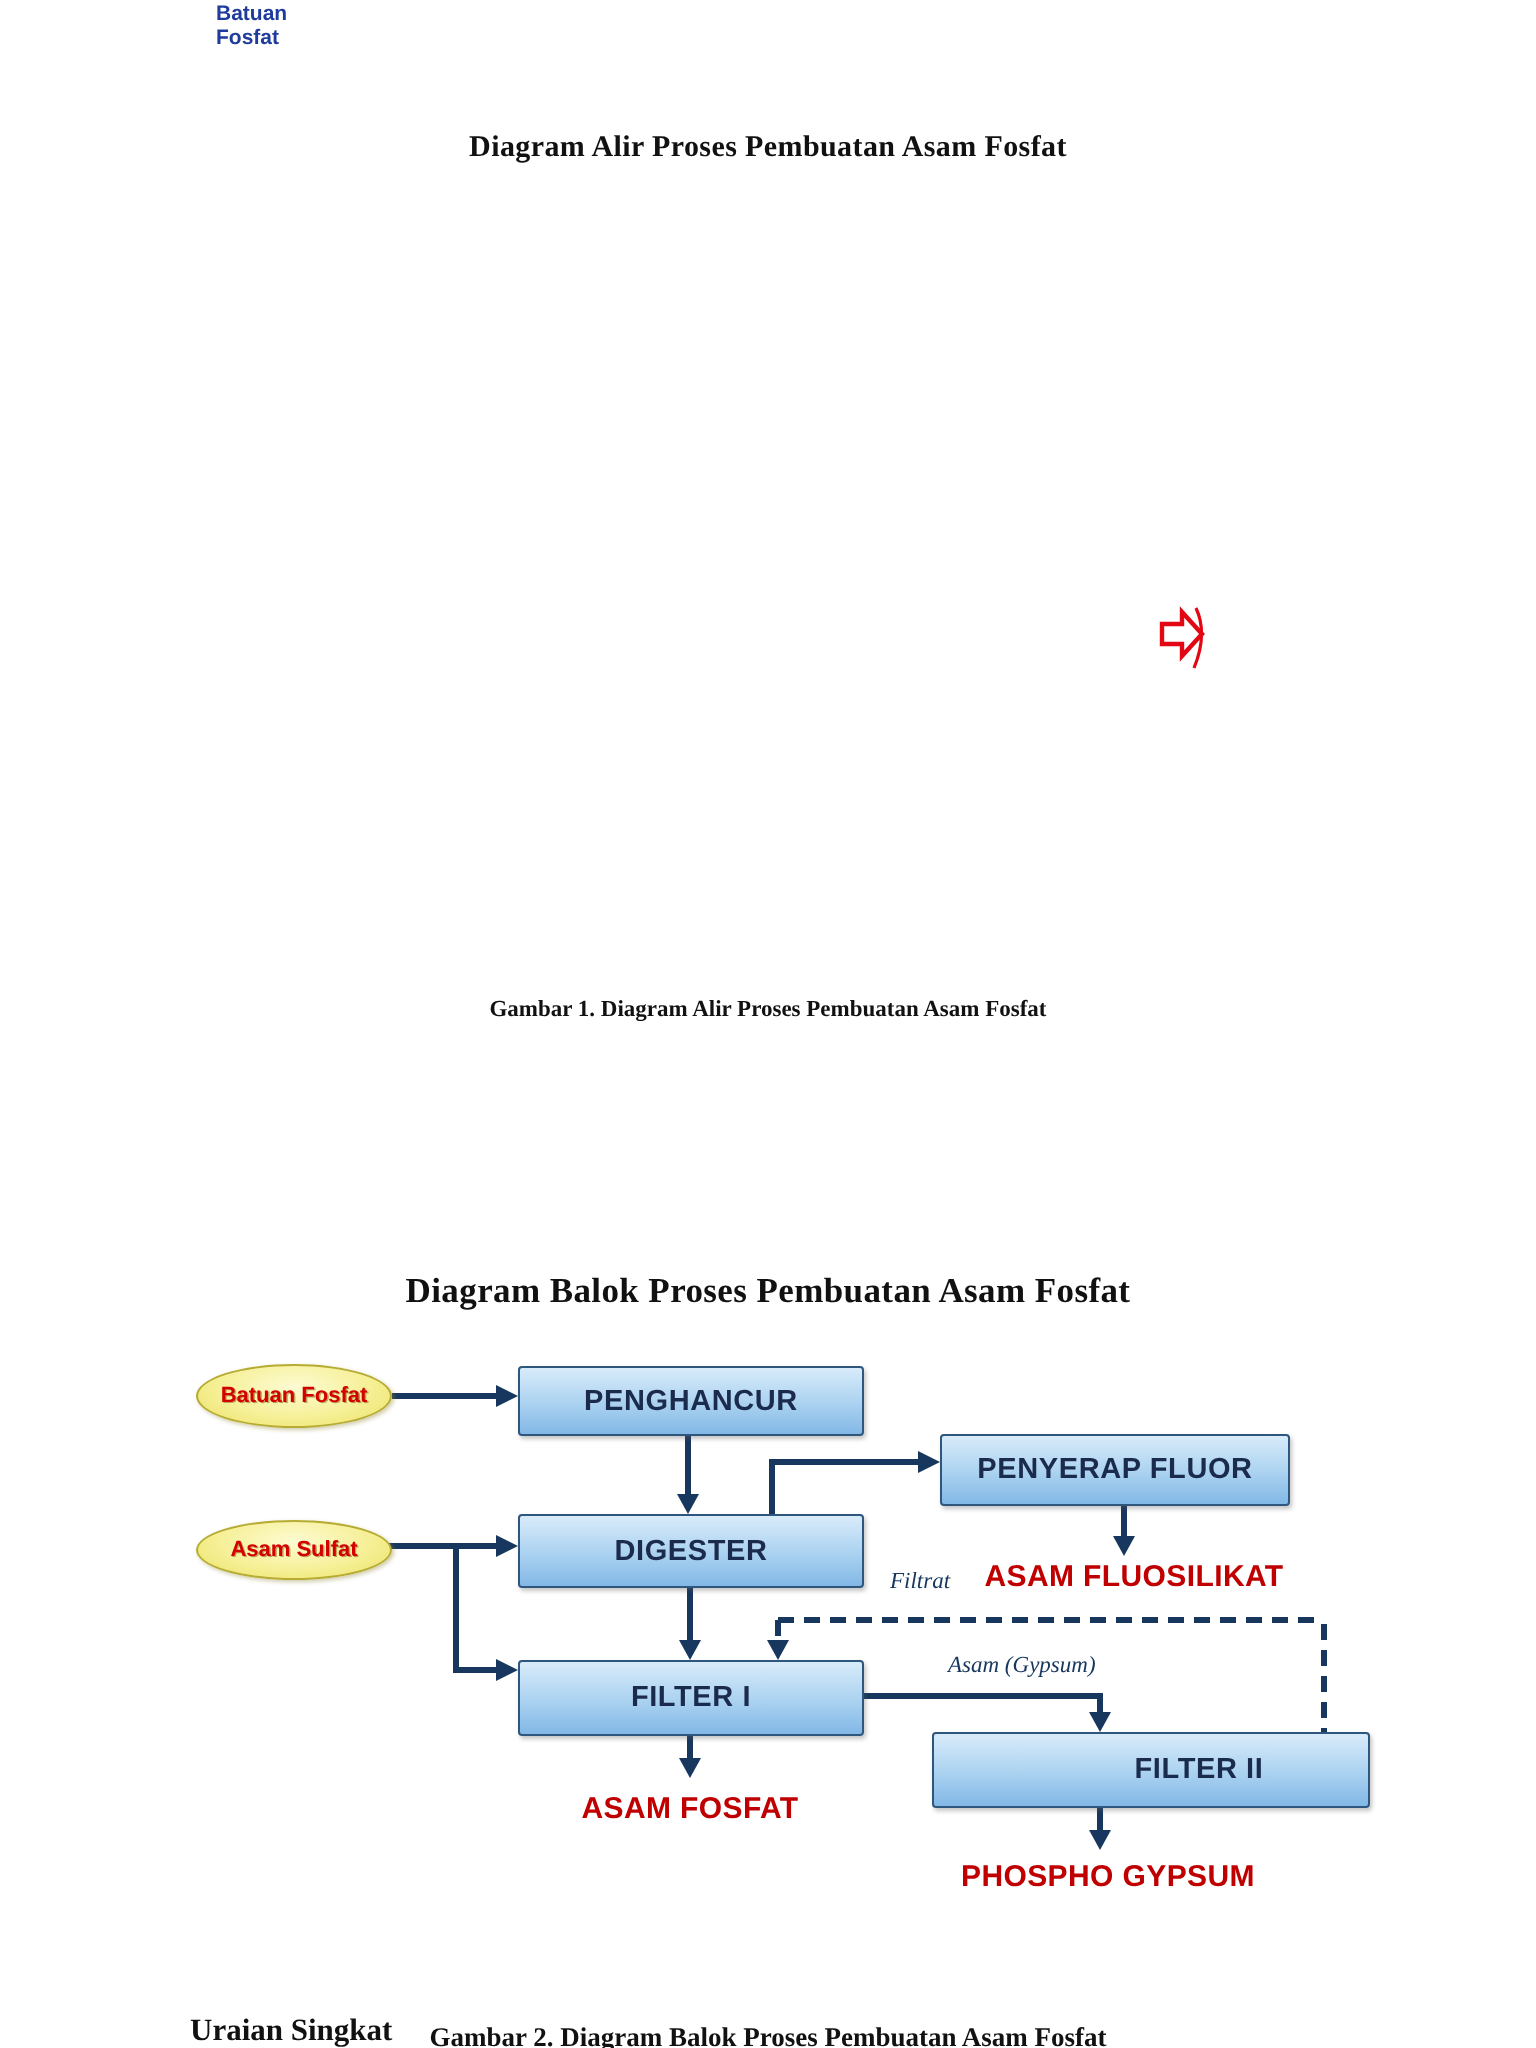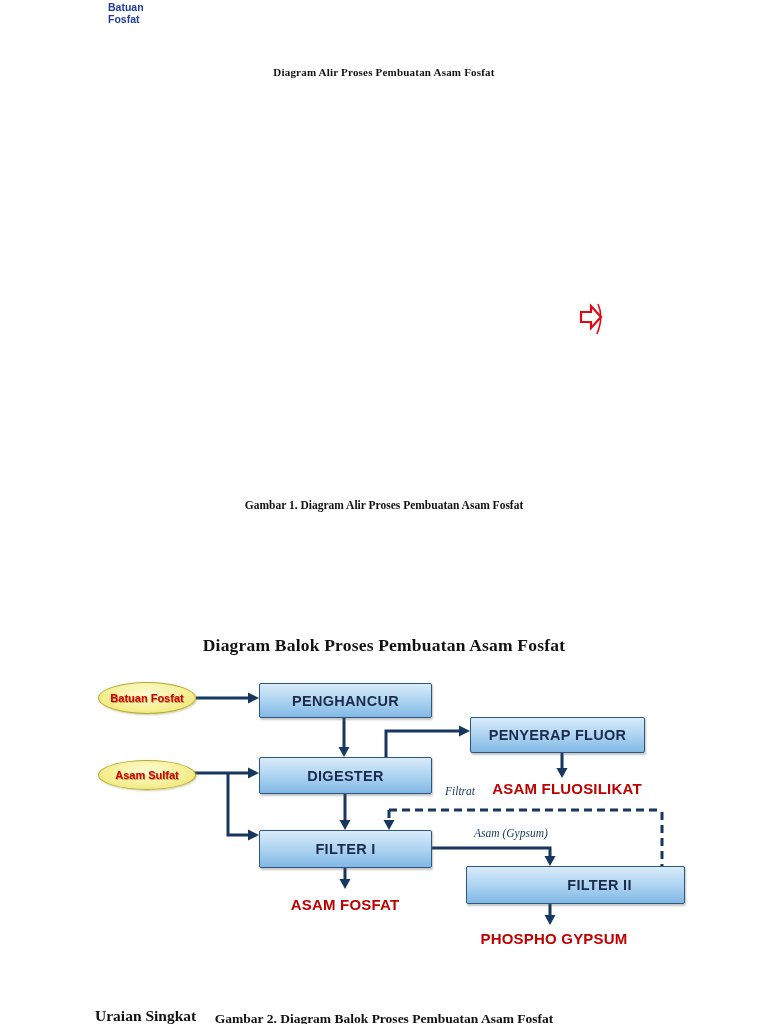--- a/index.html
+++ b/index.html
@@ -5,21 +5,21 @@
   html,body{margin:0;padding:0;background:#ffffff;}
   .page{position:relative;width:768px;height:1024px;background:#ffffff;overflow:hidden;
         font-family:"Liberation Serif",serif;color:#111;}
 
   
   .stray-label{position:absolute;left:108px;top:1px;width:68px;text-align:left;
       font-family:"Liberation Sans",sans-serif;font-weight:bold;font-size:10.5px;
       line-height:12px;color:#1F3C9C;}
 
   .title1{position:absolute;top:66px;left:0;width:768px;text-align:center;
-      font-weight:bold;font-size:11px;letter-spacing:.2px;}
+      font-weight:bold;font-size:15px;letter-spacing:.2px;}
   .caption1{position:absolute;top:499px;left:0;width:768px;text-align:center;
       font-weight:bold;font-size:11.5px;}
   .title2{position:absolute;top:635px;left:0;width:768px;text-align:center;
       font-weight:bold;font-size:17.5px;letter-spacing:.2px;}
   .caption2{position:absolute;top:983px;left:0;width:768px;text-align:center;
       font-weight:bold;font-size:13.5px;margin-top:28px;}
   .section-heading{position:absolute;left:95px;top:1007px;font-weight:bold;font-size:15.5px;}
 
   .red-arrow{position:absolute;left:578px;top:301px;width:26px;height:34px;}
 

